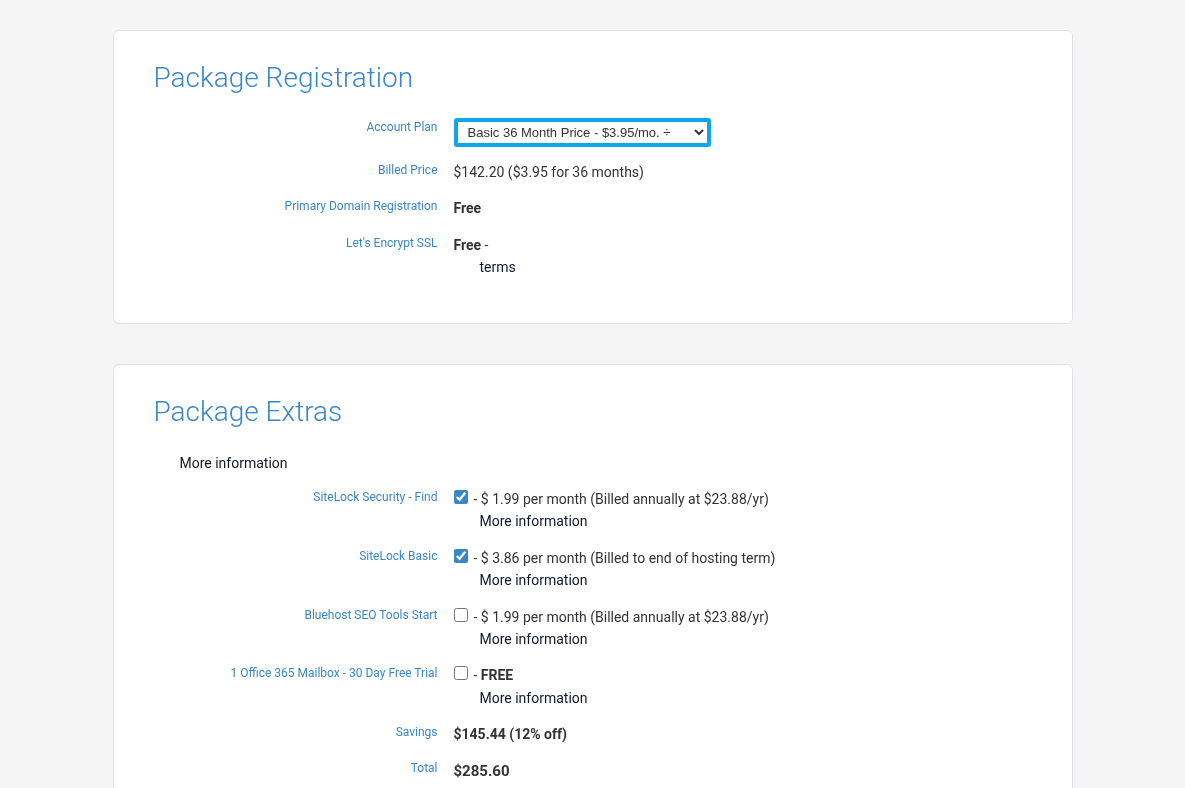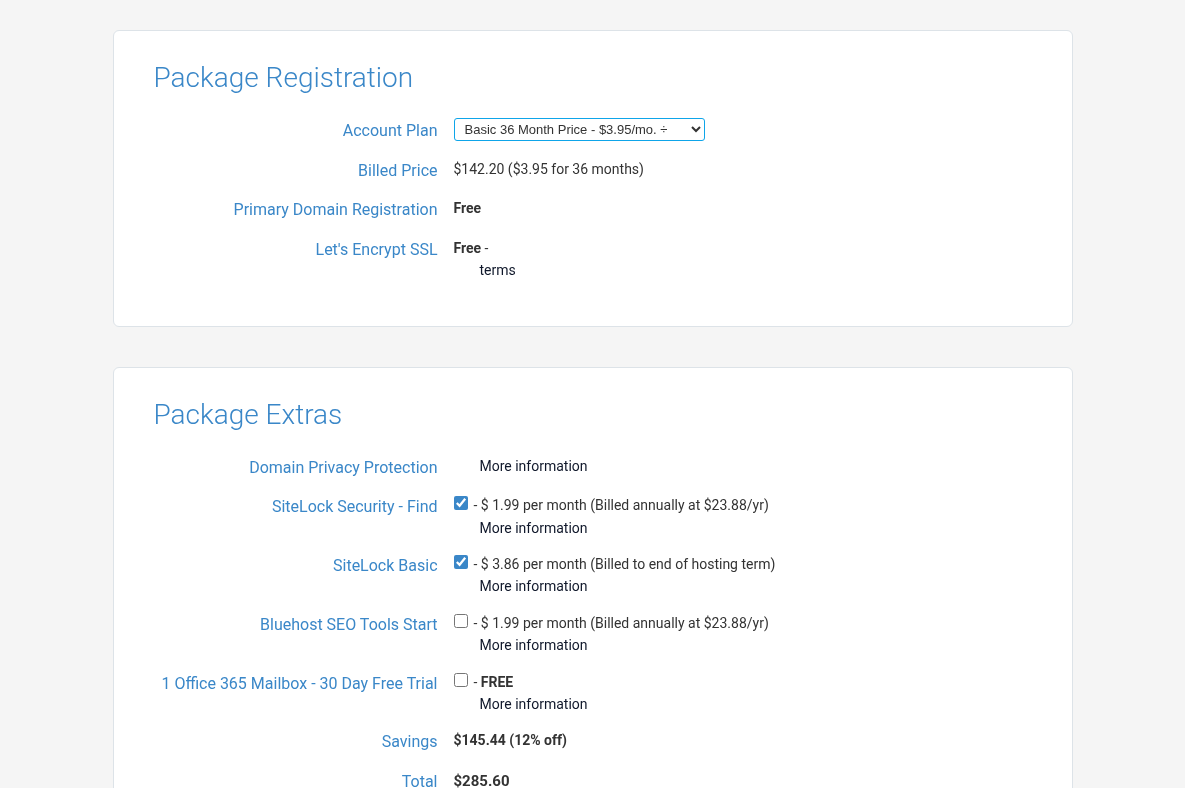--- a/index.html
+++ b/index.html
@@ -27,39 +27,39 @@
     .info-row {
       display: flex;
       align-items: flex-start;
       margin-bottom: 14px;
     }
     .info-label {
       color: #3a87c8;
       text-align: right;
       min-width: 300px;
       padding-right: 16px;
-      font-size: 16px;
+      font-size: 12px;
       line-height: 1.6;
     }
     .info-value {
       color: #333;
       font-size: 14px;
       line-height: 1.6;
     }
     .info-value strong {
       font-weight: 700;
     }
     .info-value a, .more-info-link {
       color: #0f172a;
       text-decoration: none;
       display: block;
       margin-left: 26px;
     }
     select.plan-select {
-      border: 1px solid #0ea5e9;
+      border: 4px solid #0ea5e9;
       border-radius: 3px;
       padding: 2px 20px 2px 6px;
       font-size: 13px;
       color: #333;
       background: #fff;
       appearance: auto;
       cursor: pointer;
     }
     .free-text {
       font-weight: 700;
@@ -132,21 +132,20 @@
       <span class="free-text">Free</span>
       <span> - </span><a href="#" class="terms-link">terms</a>
     </div>
   </div>
 </div>
 
 <div class="card">
   <div class="card-title">Package Extras</div>
 
   <div class="info-row">
-    <div class="info-label">Domain Privacy Protection</div>
     <div class="info-value">
       <a href="#" class="more-info-link">More information</a>
     </div>
   </div>
 
   <div class="info-row">
     <div class="info-label">SiteLock Security - Find</div>
     <div class="info-value">
       <div class="checkbox-row">
         <input type="checkbox" checked="" style="">

